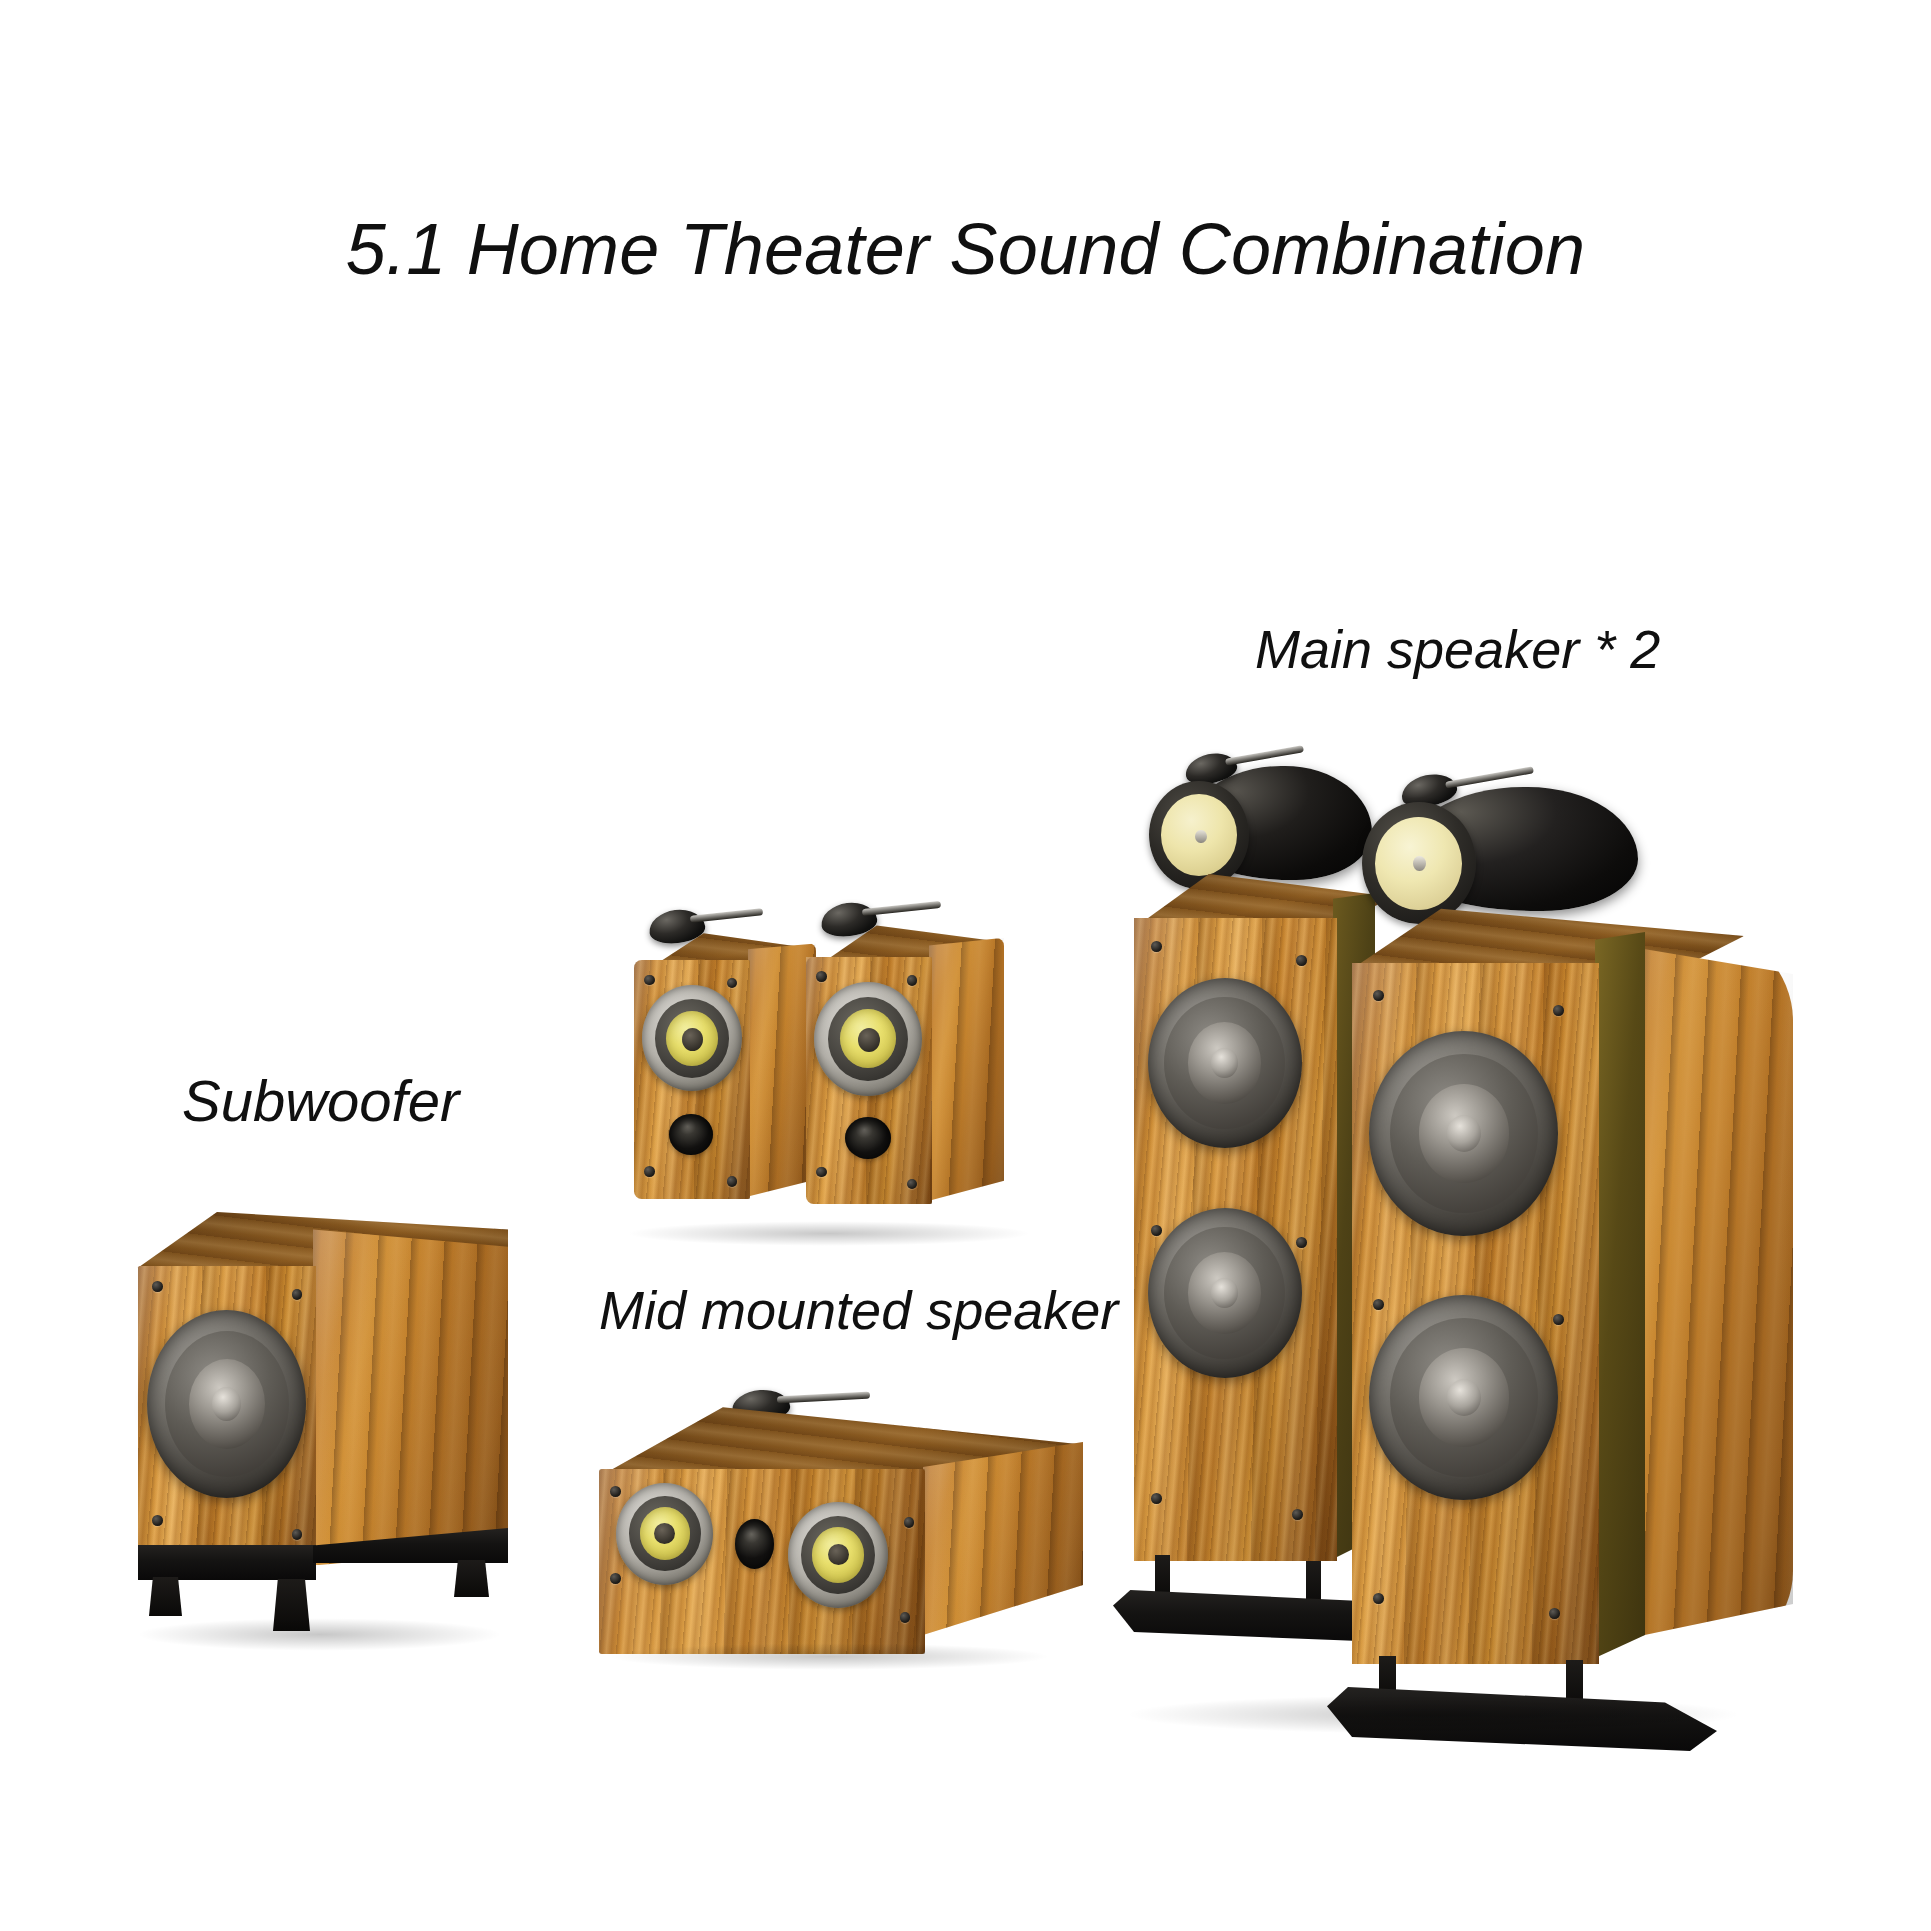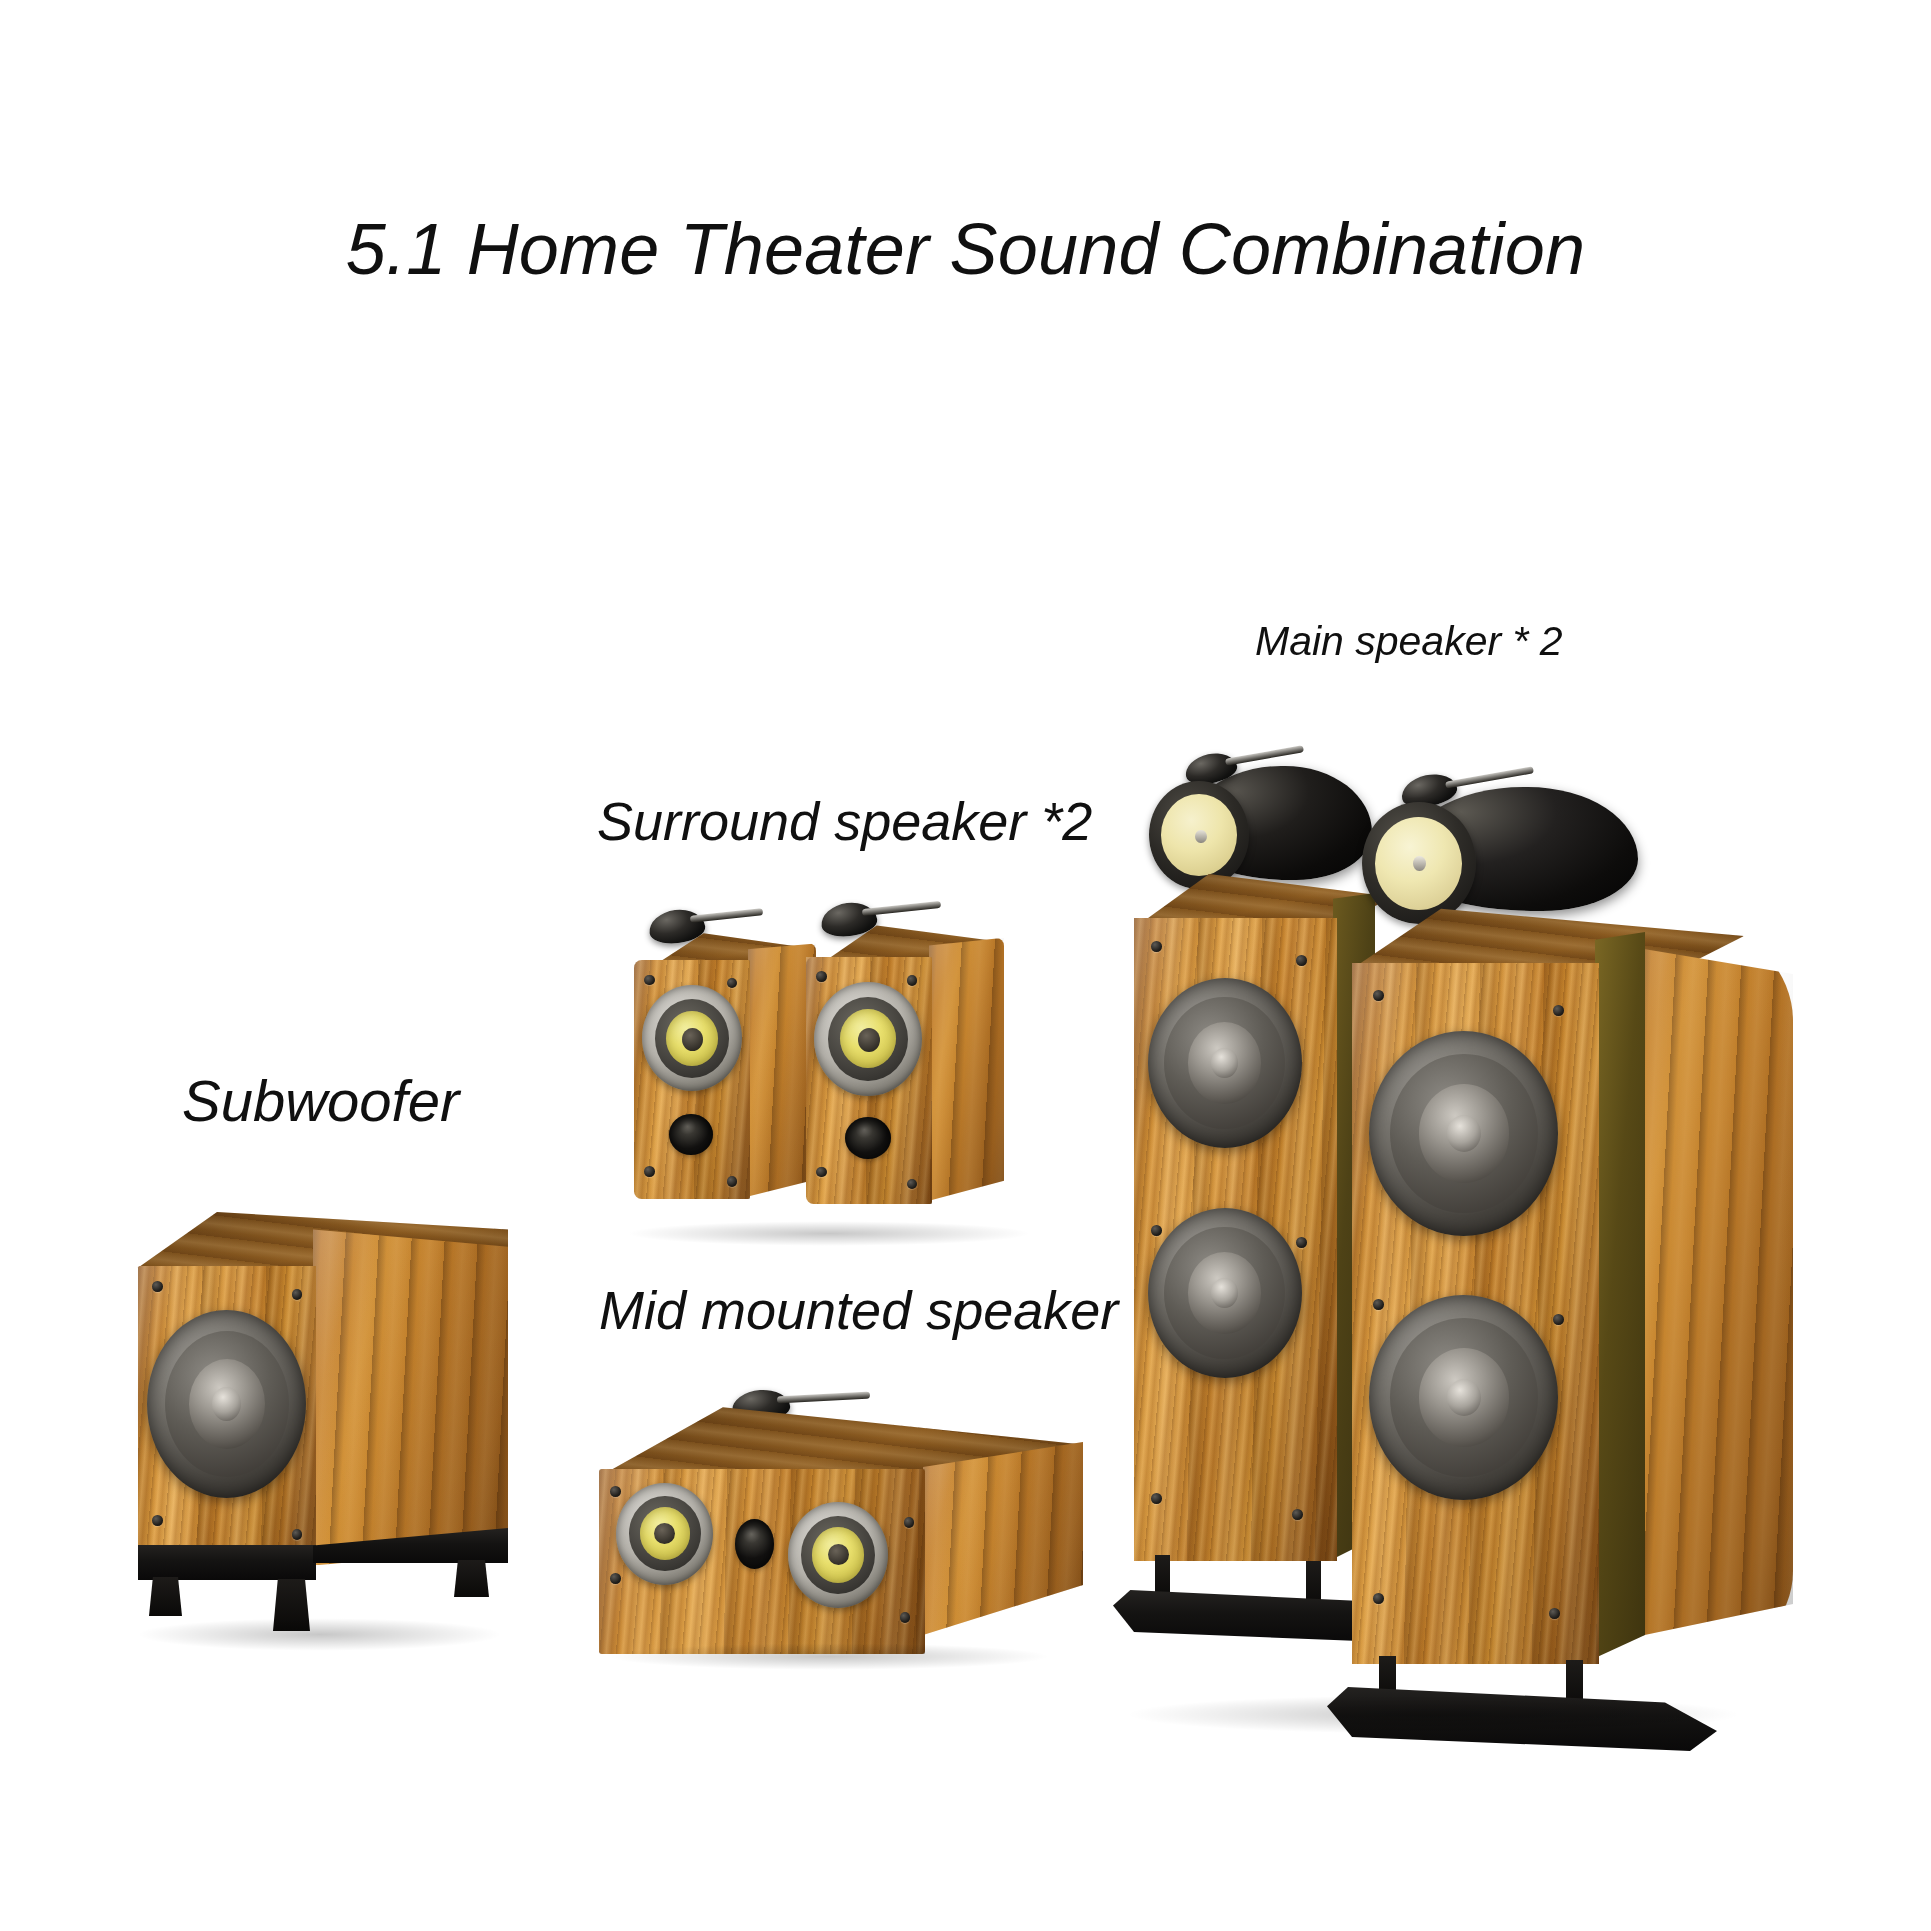--- a/index.html
+++ b/index.html
@@ -4,21 +4,21 @@
 <style>
   html,body{margin:0;padding:0;background:#ffffff;}
   body{width:1931px;height:1931px;position:relative;overflow:hidden;
        font-family:"Liberation Sans","DejaVu Sans",sans-serif;color:#111;}
 
   .stage{position:absolute;inset:0;font-style:italic;}
 
   
   .label{position:absolute;white-space:nowrap;color:#101010;font-weight:400;}
   #page-title{left:50%;transform:translateX(-50%);top:208px;font-size:72px;letter-spacing:0.2px;}
-  #lbl-main{left:1255px;top:618px;font-size:41px;}
+  #lbl-main{left:1255px;top:618px;font-size:54px;}
   #lbl-surround{left:597px;top:790px;font-size:54px;}
   #lbl-sub{left:182px;top:1067px;font-size:58px;}
   #lbl-mid{left:599px;top:1279px;font-size:54px;}
 
   
   .wood{
     background:
       repeating-linear-gradient(95deg,
         rgba(90,48,12,.30) 0px, rgba(90,48,12,.05) 2.9px,
         rgba(255,214,150,.22) 6.8px, rgba(120,64,18,.22) 11.6px,
@@ -92,21 +92,20 @@
     background:radial-gradient(ellipse at 50% 50%,rgba(0,0,0,.22),rgba(0,0,0,0) 70%);}
 </style>
 </head>
 <body>
 
 <div class="stage">
 
   <div class="label" id="page-title">5.1 Home Theater Sound Combination</div>
 
   <div class="label" id="lbl-main">Main speaker * 2</div>
-  <div class="label" id="lbl-surround">Surround speaker *2</div>
   <div class="label" id="lbl-mid">Mid mounted speaker</div>
   <div class="label" id="lbl-sub">Subwoofer</div>
 
   <div style="position:absolute;left:126px;top:1212px;width:434px;height:444px;">
 
     <div class="wood-top" style="position:absolute;left:0;top:0;width:382px;height:56px;
                 clip-path:polygon(11.6px 56px, 91px 0px, 382px 17.4px, 382px 56px);"></div>
 
     <div class="wood-side" style="position:absolute;left:187px;top:17.4px;width:195px;height:336px;
                 clip-path:polygon(0 0,195px 17.4px,195px 319px,0 336px);">

